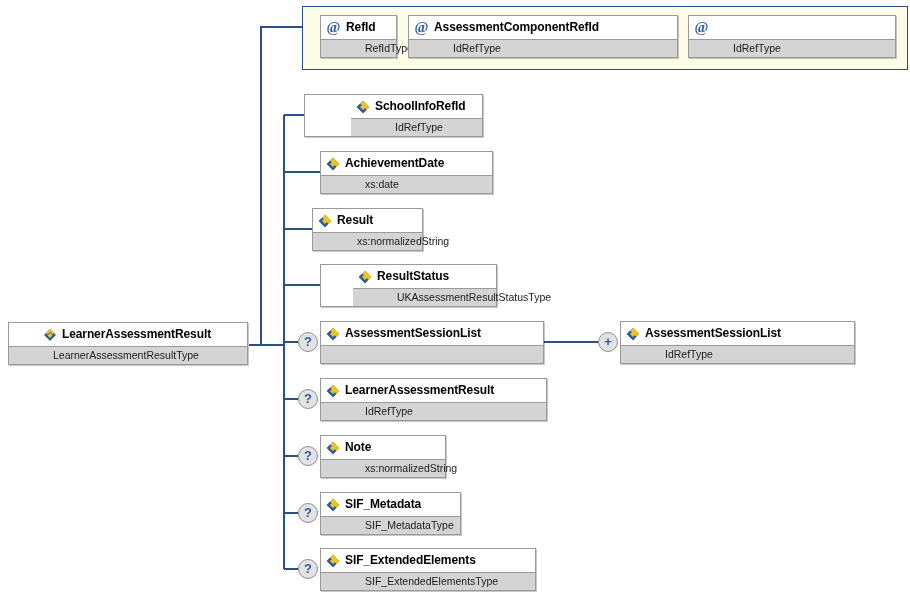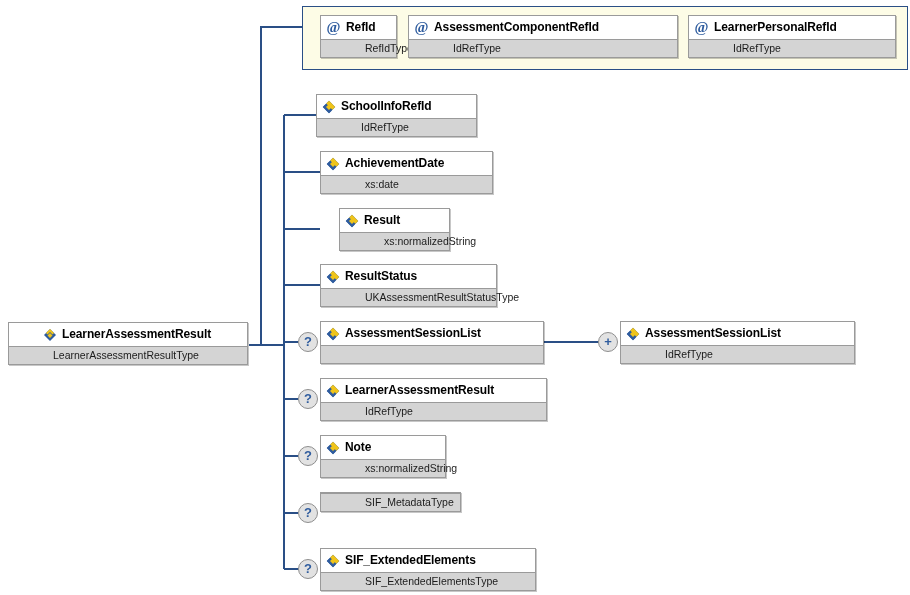--- a/index.html
+++ b/index.html
@@ -188,28 +188,27 @@
       <span class="name-txt">AssessmentComponentRefId</span>
     </div>
     <div class="type-row">
       <span class="type-txt">IdRefType</span>
     </div>
   </div>
 
   <div class="node" style="left: 688px; top: 15px; width: 208px;">
     <div class="name-row">
       <span class="at-icon">@</span>
-      <span class="name-txt">LearnerPersonalRefId</span>
-    </div>
-    <div class="type-row">
-      <span class="type-txt">IdRefType</span>
-    </div>
-  </div>
-
-  <div class="node" style="left: 316px; top: 94px; width: 161px;">
+    </div>
+    <div class="type-row">
+      <span class="type-txt">IdRefType</span>
+    </div>
+  </div>
+
+  <div class="node" style="left: 304px; top: 94px; width: 179px; padding-left: 46px;">
     <div class="name-row">
       <span class="el-icon"><svg width="14" height="14" viewBox="0 0 14 14">
             <polygon points="7,0.8 13.2,7 7,13.2 0.8,7" fill="#2f5c9e"></polygon>
             <polygon points="4.2,2.2 11.8,2.2 11.8,7.2 7,4.6 4.2,7.2" fill="#f0c419" opacity="0"></polygon>
             <path d="M7 0.8 L13.2 7 L10.4 9.8 L4.2 3.6 Z" fill="#f0c419"></path>
             <path d="M3.6 4.2 L9.8 10.4 L7 13.2 L0.8 7 Z" fill="#2f5c9e"></path>
             <path d="M7 4.0 L10.0 7.0 L7 10.0 L4.0 7.0 Z" fill="#f0c419"></path>
           </svg></span>
       <span class="name-txt">SchoolInfoRefId</span>
     </div>
@@ -227,37 +226,37 @@
             <path d="M3.6 4.2 L9.8 10.4 L7 13.2 L0.8 7 Z" fill="#2f5c9e"></path>
             <path d="M7 4.0 L10.0 7.0 L7 10.0 L4.0 7.0 Z" fill="#f0c419"></path>
           </svg></span>
       <span class="name-txt">AchievementDate</span>
     </div>
     <div class="type-row">
       <span class="type-txt">xs:date</span>
     </div>
   </div>
 
-  <div class="node" style="left: 339px; top: 208px; width: 111px;">
+  <div class="node" style="left: 312px; top: 208px; width: 111px;">
     <div class="name-row">
       <span class="el-icon"><svg width="14" height="14" viewBox="0 0 14 14">
             <polygon points="7,0.8 13.2,7 7,13.2 0.8,7" fill="#2f5c9e"></polygon>
             <polygon points="4.2,2.2 11.8,2.2 11.8,7.2 7,4.6 4.2,7.2" fill="#f0c419" opacity="0"></polygon>
             <path d="M7 0.8 L13.2 7 L10.4 9.8 L4.2 3.6 Z" fill="#f0c419"></path>
             <path d="M3.6 4.2 L9.8 10.4 L7 13.2 L0.8 7 Z" fill="#2f5c9e"></path>
             <path d="M7 4.0 L10.0 7.0 L7 10.0 L4.0 7.0 Z" fill="#f0c419"></path>
           </svg></span>
       <span class="name-txt">Result</span>
     </div>
     <div class="type-row">
       <span class="type-txt">xs:normalizedString</span>
     </div>
   </div>
 
-  <div class="node" style="left: 320px; top: 264px; width: 177px;">
+  <div class="node" style="left: 320px; top: 264px; width: 177px; padding-left: 32px;">
     <div class="name-row">
       <span class="el-icon"><svg width="14" height="14" viewBox="0 0 14 14">
             <polygon points="7,0.8 13.2,7 7,13.2 0.8,7" fill="#2f5c9e"></polygon>
             <polygon points="4.2,2.2 11.8,2.2 11.8,7.2 7,4.6 4.2,7.2" fill="#f0c419" opacity="0"></polygon>
             <path d="M7 0.8 L13.2 7 L10.4 9.8 L4.2 3.6 Z" fill="#f0c419"></path>
             <path d="M3.6 4.2 L9.8 10.4 L7 13.2 L0.8 7 Z" fill="#2f5c9e"></path>
             <path d="M7 4.0 L10.0 7.0 L7 10.0 L4.0 7.0 Z" fill="#f0c419"></path>
           </svg></span>
       <span class="name-txt">ResultStatus</span>
     </div>
@@ -308,20 +307,30 @@
             <path d="M7 4.0 L10.0 7.0 L7 10.0 L4.0 7.0 Z" fill="#f0c419"></path>
           </svg></span>
       <span class="name-txt">Note</span>
     </div>
     <div class="type-row">
       <span class="type-txt">xs:normalizedString</span>
     </div>
   </div>
 
   <div class="node" style="left: 320px; top: 492px; width: 141px;">
+    <div class="name-row">
+      <span class="el-icon"><svg width="14" height="14" viewBox="0 0 14 14">
+            <polygon points="7,0.8 13.2,7 7,13.2 0.8,7" fill="#2f5c9e"></polygon>
+            <polygon points="4.2,2.2 11.8,2.2 11.8,7.2 7,4.6 4.2,7.2" fill="#f0c419" opacity="0"></polygon>
+            <path d="M7 0.8 L13.2 7 L10.4 9.8 L4.2 3.6 Z" fill="#f0c419"></path>
+            <path d="M3.6 4.2 L9.8 10.4 L7 13.2 L0.8 7 Z" fill="#2f5c9e"></path>
+            <path d="M7 4.0 L10.0 7.0 L7 10.0 L4.0 7.0 Z" fill="#f0c419"></path>
+          </svg></span>
+      <span class="name-txt">SIF_Metadata</span>
+    </div>
     <div class="type-row">
       <span class="type-txt">SIF_MetadataType</span>
     </div>
   </div>
 
   <div class="node" style="left: 320px; top: 548px; width: 216px;">
     <div class="name-row">
       <span class="el-icon"><svg width="14" height="14" viewBox="0 0 14 14">
             <polygon points="7,0.8 13.2,7 7,13.2 0.8,7" fill="#2f5c9e"></polygon>
             <polygon points="4.2,2.2 11.8,2.2 11.8,7.2 7,4.6 4.2,7.2" fill="#f0c419" opacity="0"></polygon>

